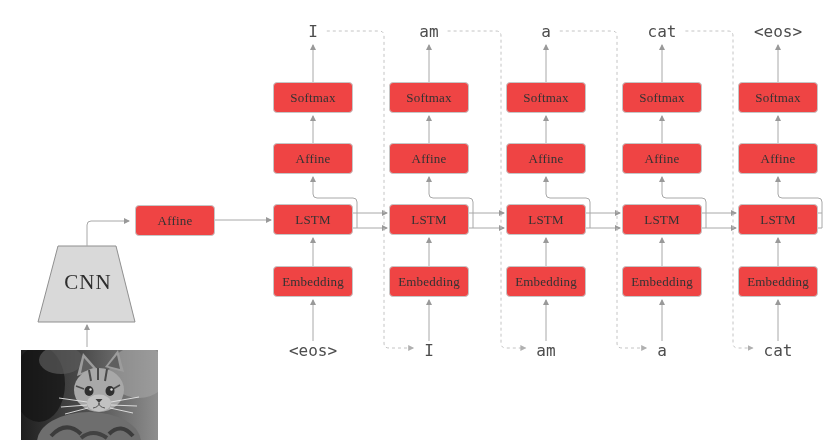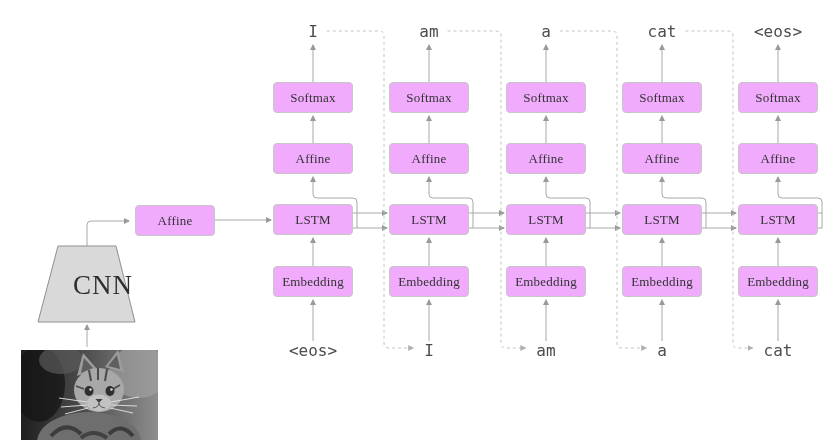--- a/index.html
+++ b/index.html
@@ -3,32 +3,32 @@
 <meta charset="utf-8">
 <style>
   html,body{margin:0;padding:0;background:#fff;}
   #canvas{
     position:relative;width:834px;height:442px;background:#fff;overflow:hidden;
     font-family:"Liberation Serif","DejaVu Serif",serif;
   }
   #wires{position:absolute;left:0;top:0;z-index:1;}
   .box{
     position:absolute;width:80px;height:31px;box-sizing:border-box;
-    background:#f0abfc;border:1px solid #c6c6c6;border-radius:4px;
+    background:#ef4444;border:1px solid #c6c6c6;border-radius:4px;
     display:flex;align-items:center;justify-content:center;
     font-size:13px;color:#333;z-index:2;letter-spacing:0.2px;
   }
   .word{
     position:absolute;transform:translate(-50%,-50%);
     font-family:"DejaVu Sans Mono","Liberation Mono",monospace;
     font-size:16px;color:#4d4d4d;z-index:2;white-space:nowrap;
   }
   #cnn-label{
-    position:absolute;left:65px;top:270px;width:76px;text-align:center;
-    font-size:27px;color:#2e2e2e;z-index:2;letter-spacing:1px;
+    position:absolute;left:50px;top:270px;width:76px;text-align:center;
+    font-size:21px;color:#2e2e2e;z-index:2;letter-spacing:1px;
   }
   #cat{position:absolute;left:21px;top:350px;z-index:2;}
 </style>
 </head>
 <body>
 
 <div id="canvas">
 
   <svg id="wires" width="834" height="442" viewBox="0 0 834 442">
     <defs>

